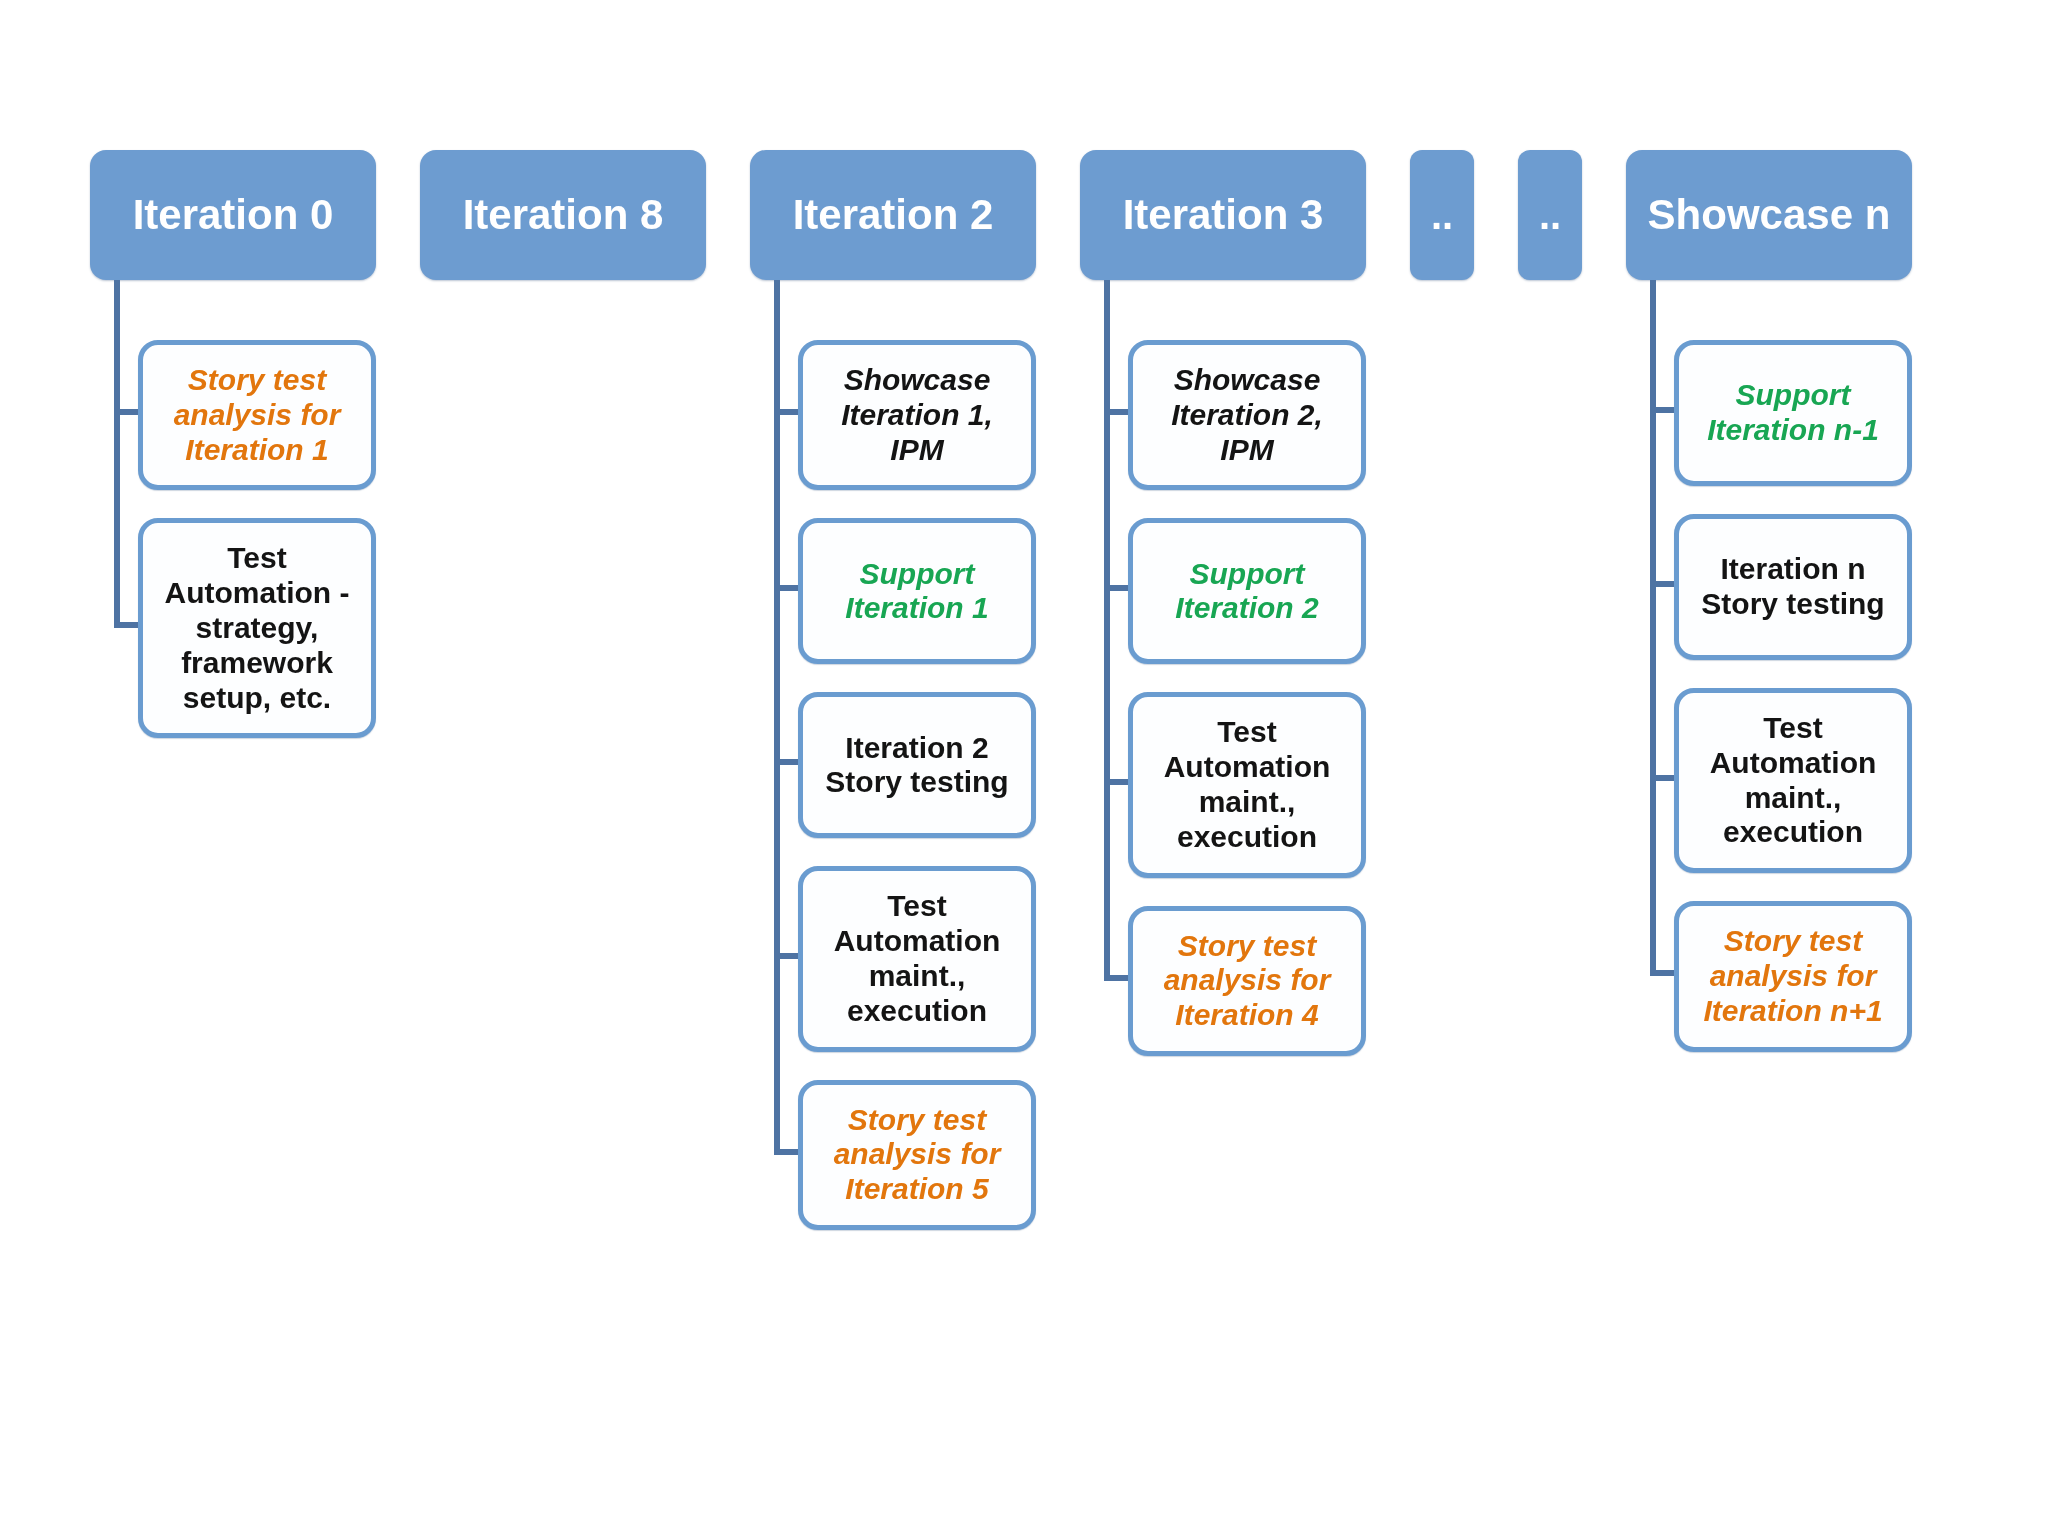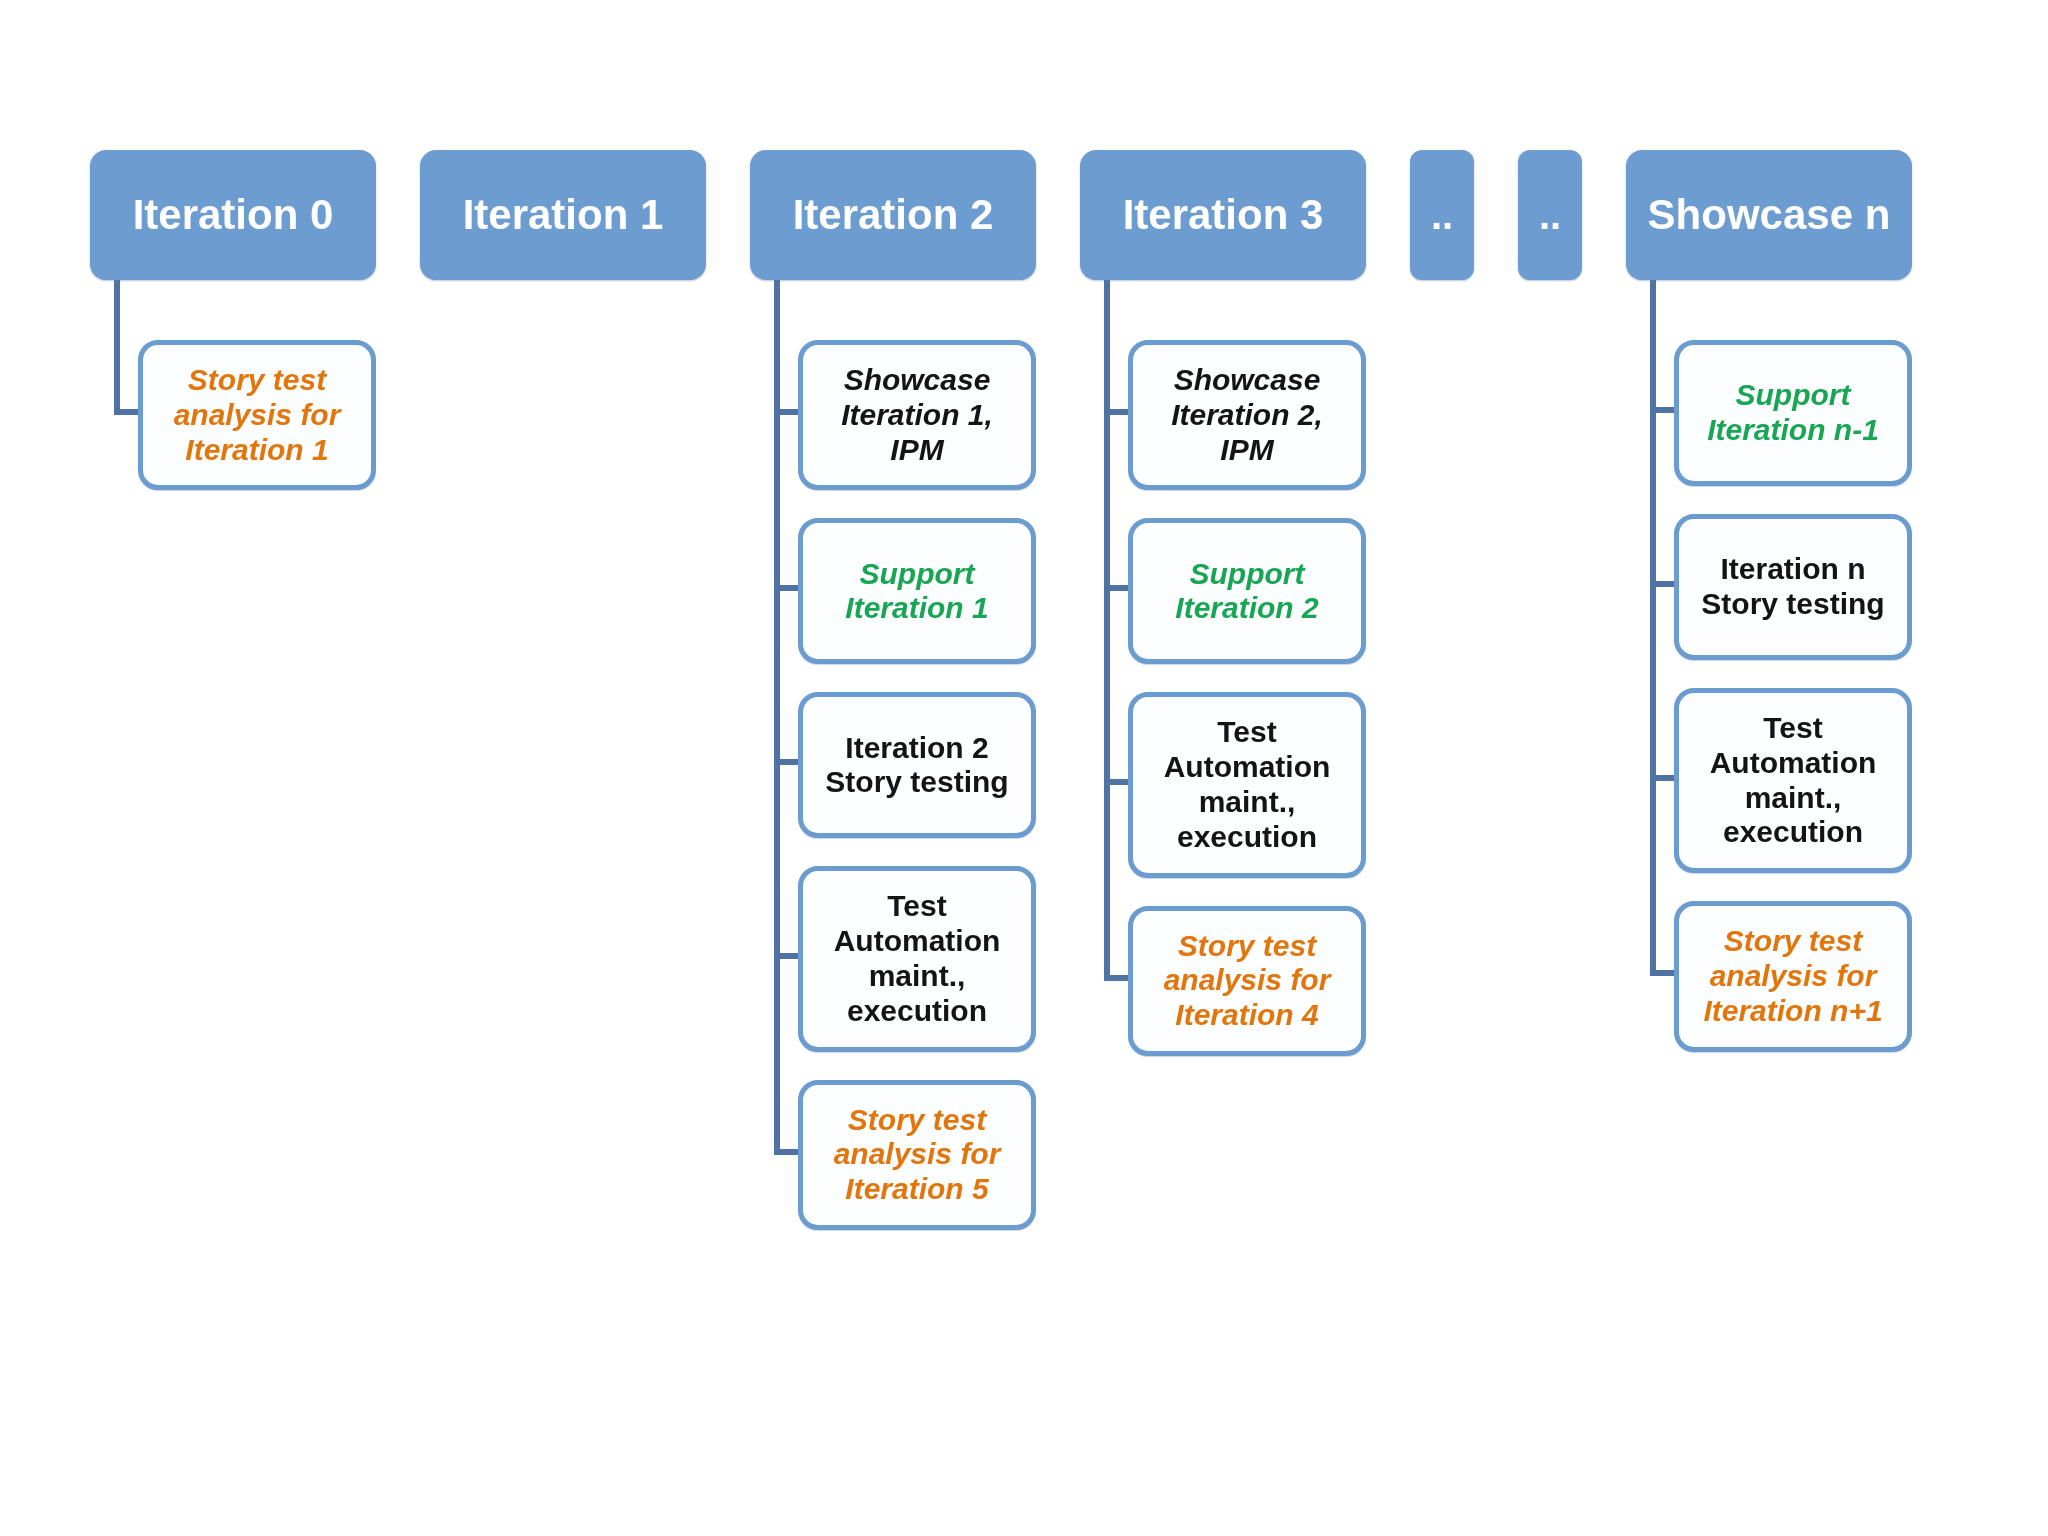--- a/index.html
+++ b/index.html
@@ -94,25 +94,28 @@
 
 <div class="canvas">
   <div class="row">
 
     <div class="col main">
       <div class="header">Iteration 0</div>
       <div class="children">
         <div class="child">
           <div class="box" data-style="orange">Story test analysis for Iteration 1</div>
         </div>
+        <div class="child">
+          <div class="box" data-style="plain">Test Automation - strategy, framework setup, etc.</div>
+        </div>
       </div>
     </div>
 
     <div class="col main">
-      <div class="header">Iteration 1</div>
+      <div class="header">Iteration 8</div>
     </div>
 
     <div class="col main">
       <div class="header">Iteration 2</div>
       <div class="children">
         <div class="child">
           <div class="box" data-style="emphasis">Showcase Iteration 1, IPM</div>
         </div>
         <div class="child">
           <div class="box" data-style="green">Support Iteration 1</div>

